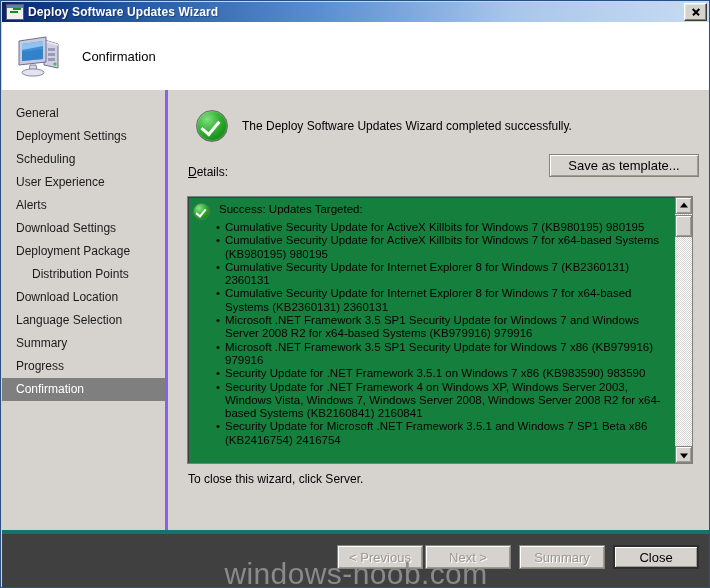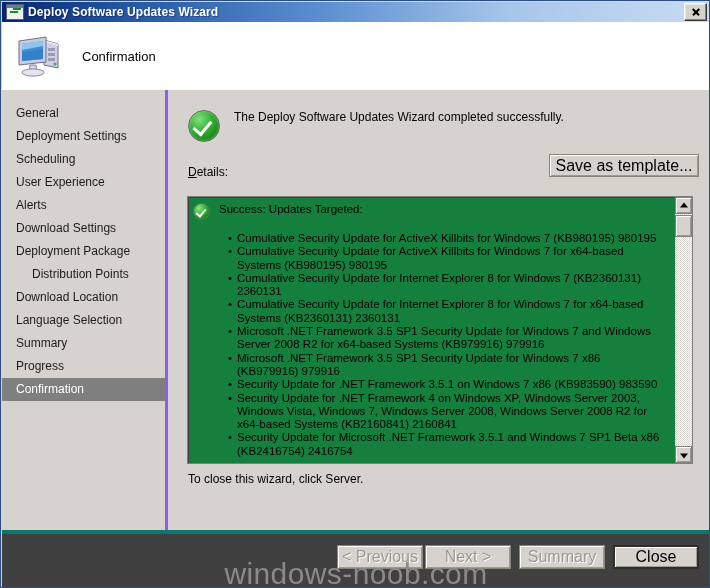--- a/index.html
+++ b/index.html
@@ -143,23 +143,23 @@
   
   #content {
     position: absolute;
     left: 167px; top: 0;
     width: 541px; height: 440px;
     box-sizing: border-box;
     padding: 0;
   }
   #status-row {
     position: absolute;
-    left: 19px; top: 20px;
+    left: 27px; top: 20px;
     display: flex;
-    align-items: flex-start;
+    align-items: center;
   }
   .success-badge {
     width: 30px; height: 30px;
     border-radius: 50%;
     background: radial-gradient(circle at 34% 28%, #7fe07f 0%, #35b035 42%, #138a13 78%, #0a6b0a 100%);
     border: 1px solid #6d6d6d;
     box-shadow: inset 0 0 2px rgba(255,255,255,0.6);
     position: relative;
     flex: 0 0 auto;
   }
@@ -180,21 +180,21 @@
   #details-label {
     position: absolute;
     left: 19px; top: 75px;
     font-size: 12px;
     color: #000;
   }
   #details-label u { text-decoration: underline; }
 
   .btn {
     font-family: "Liberation Sans", sans-serif;
-    font-size: 16px;
+    font-size: 13px;
     color: #000000;
     background: #d6d3ce;
     border: 1px solid #868379;
     box-shadow: inset 1px 1px 0 #ffffff, inset -1px -1px 0 #9d9a93;
     cursor: default;
     padding: 0;
     text-align: center;
     white-space: nowrap;
   }
   .btn.disabled { color: #9b9892; text-shadow: 1px 1px 0 #ffffff; }
@@ -251,21 +251,21 @@
     border-width: 0 2px 2px 0;
     transform: rotate(40deg);
   }
   #details-header-text {
     font-size: 11.5px;
     color: #000;
     margin-left: 9px;
     line-height: 15px;
   }
   #details-list {
-    margin: 12px;
+    margin: 0;
     padding: 0 0 0 24px;
     list-style: none;
   }
   #details-list li {
     font-size: 11.5px;
     line-height: 13.3px;
     color: #000;
     position: relative;
     padding-left: 9px;
     margin: 0;

